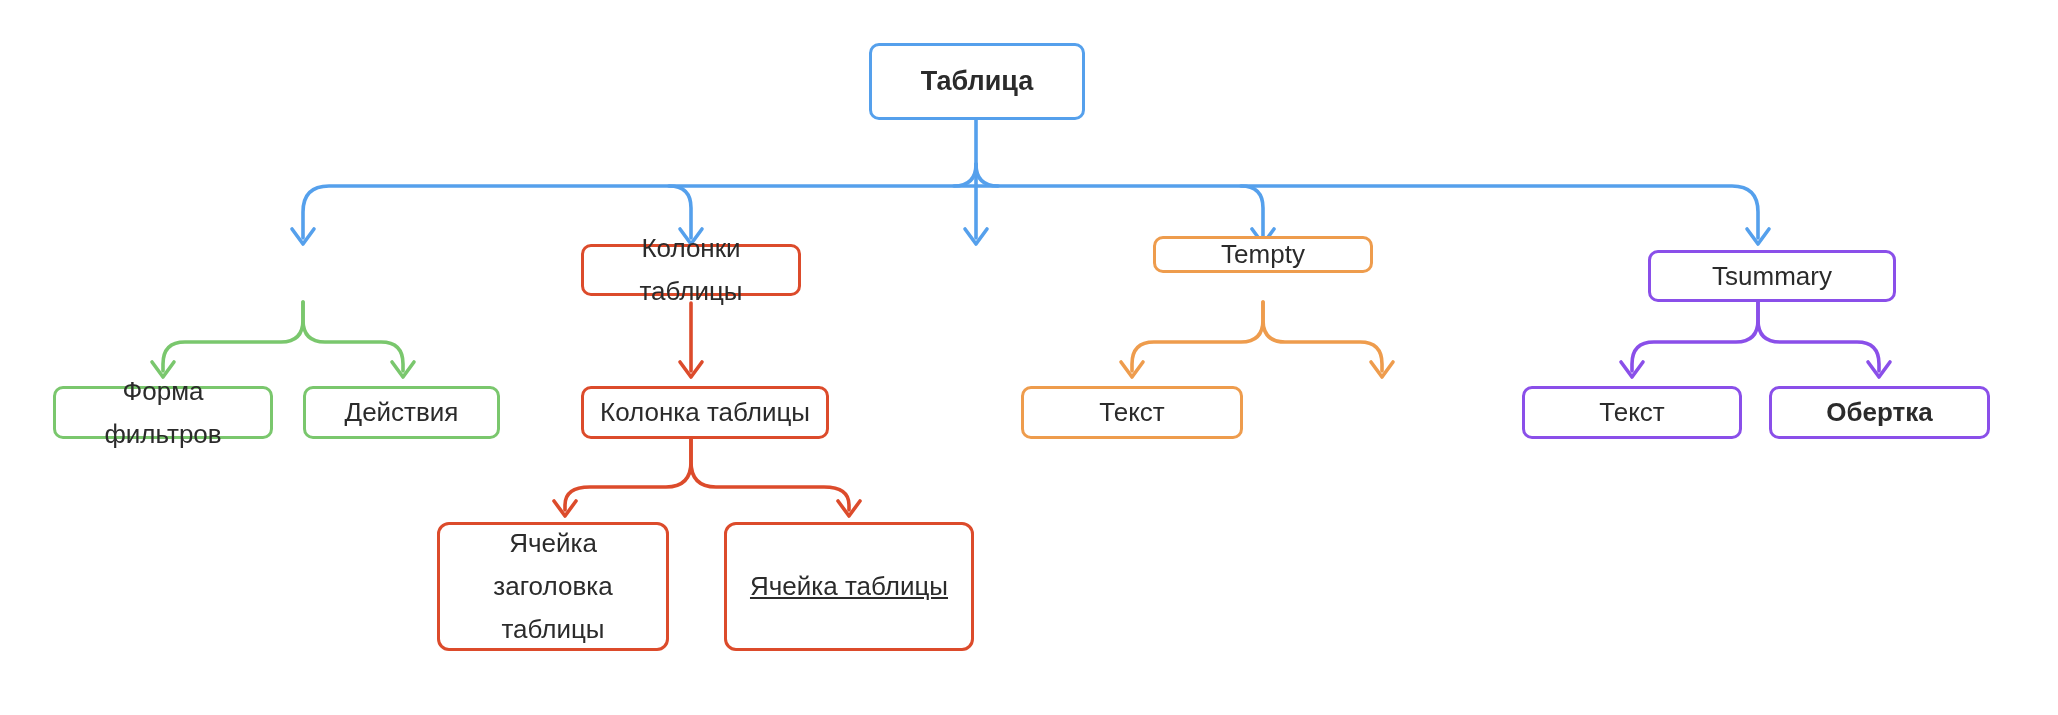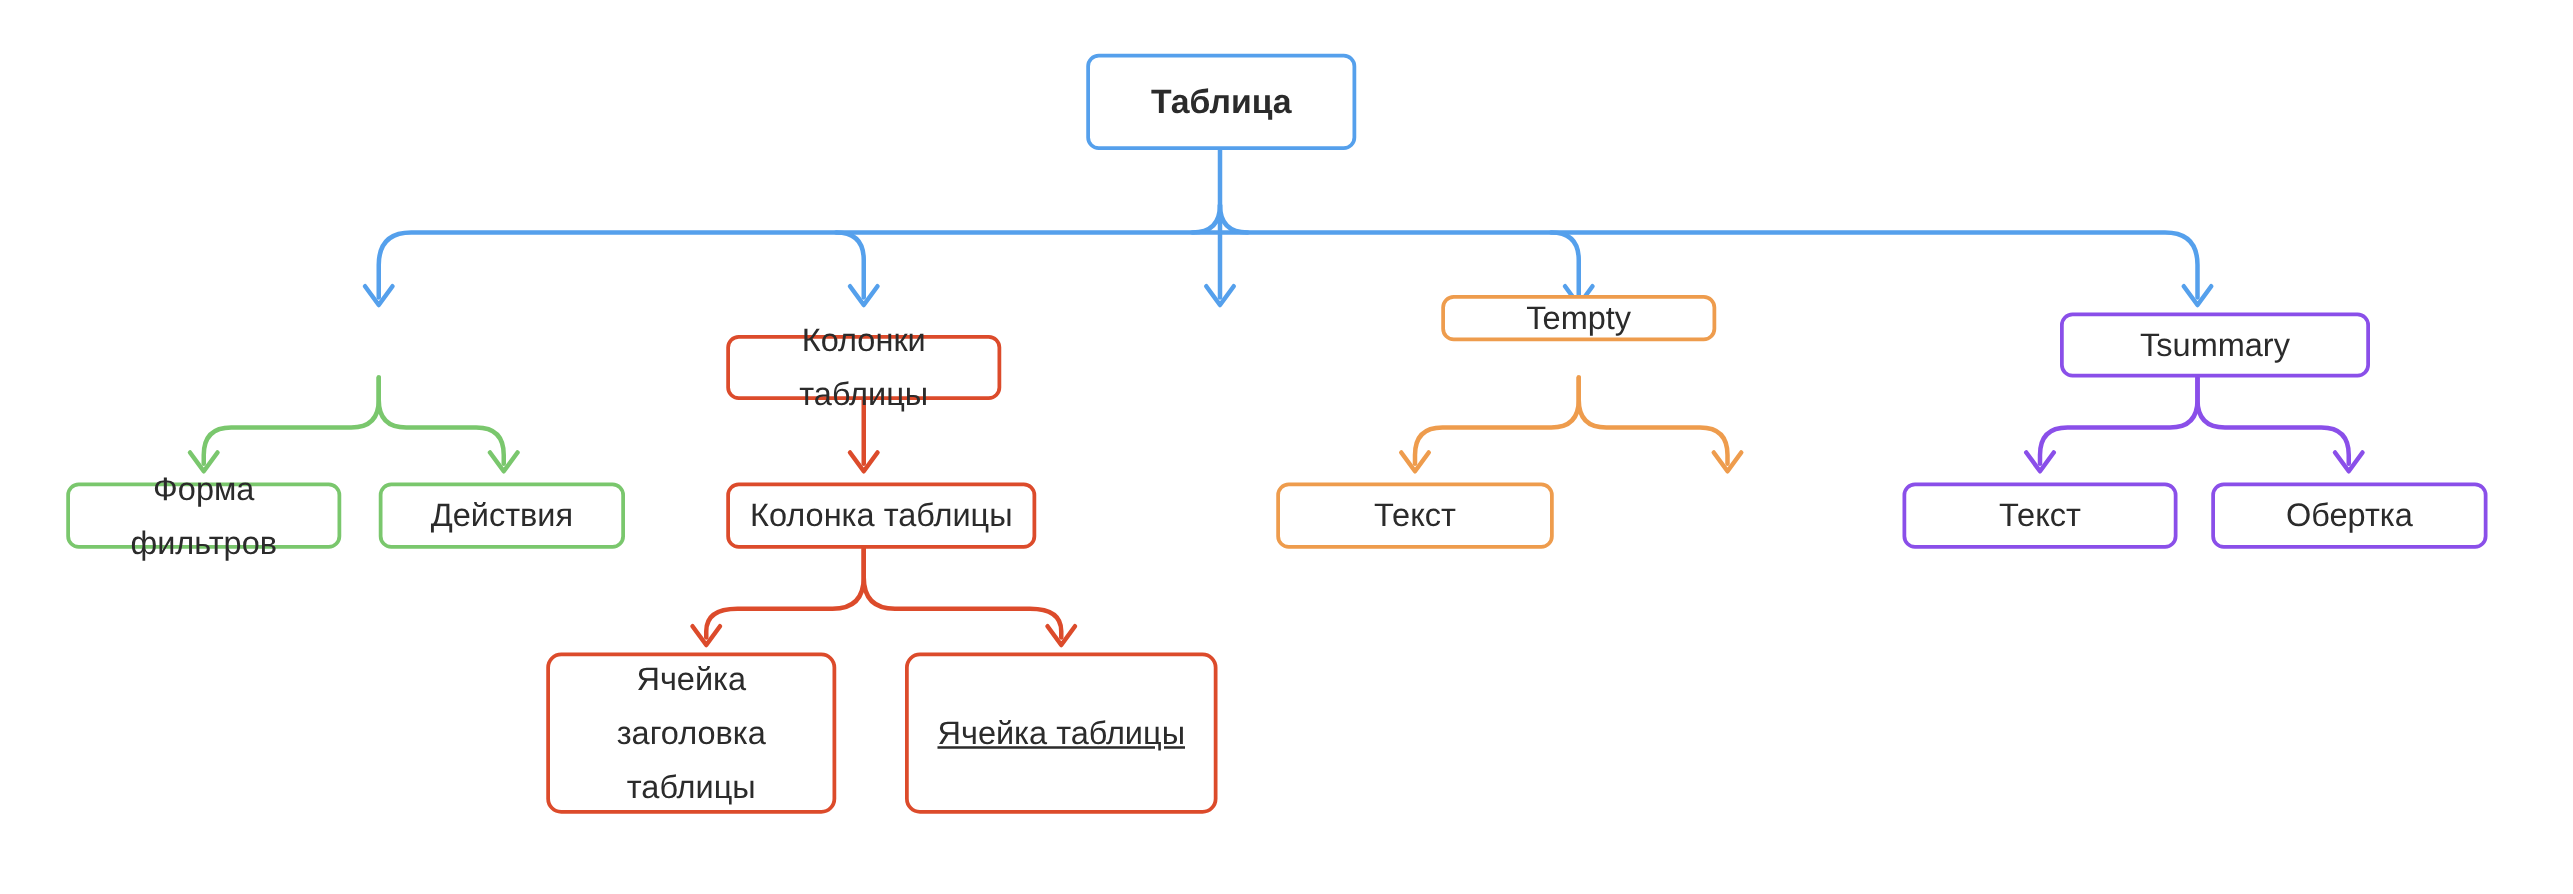--- a/index.html
+++ b/index.html
@@ -49,31 +49,31 @@
   }
   .b-blue   { border-color: var(--blue); }
   .b-green  { border-color: var(--green); }
   .b-red    { border-color: var(--red); }
   .b-gray   { border-color: var(--gray); }
   .b-orange { border-color: var(--orange); }
   .b-purple { border-color: var(--purple); }
 
   #n-root            { left:869px;  top:43px;  width:216px; height:77px; font-weight:700; font-size:27px; }
   #n-caption         { left:193px;  top:250px; width:220px; height:52px; }
-  #n-columns         { left:581px;  top:268px; width:220px; height:52px; }
+  #n-columns         { left:581px;  top:244px; width:220px; height:52px; }
   #n-rowexpand       { left:867px;  top:250px; width:218px; height:52px; }
   #n-tempty          { left:1153px; top:236px; width:220px; height:37px; }
   #n-tsummary        { left:1648px; top:250px; width:248px; height:52px; }
   #n-filtersform     { left:53px;   top:386px; width:220px; height:53px; }
   #n-actions         { left:303px;  top:386px; width:197px; height:53px; }
   #n-column          { left:581px;  top:386px; width:248px; height:53px; }
   #n-tempty-text     { left:1021px; top:386px; width:222px; height:53px; }
   #n-tempty-error    { left:1271px; top:386px; width:223px; height:53px; }
   #n-tsummary-text   { left:1522px; top:386px; width:220px; height:53px; }
-  #n-tsummary-wrap   { left:1769px; top:386px; width:221px; height:53px; }
+  #n-tsummary-wrap   { left:1769px; top:386px; width:221px; height:53px;font-weight:bold; }
   #n-headercell      { left:437px;  top:522px; width:232px; height:129px; border-radius:12px; }
   #n-cell            { left:724px;  top:522px; width:250px; height:129px; border-radius:12px;text-decoration:underline; }
 </style>
 </head>
 <body>
 
 <div class="canvas">
 
   <svg class="connectors" viewBox="0 0 2058 715">
 

